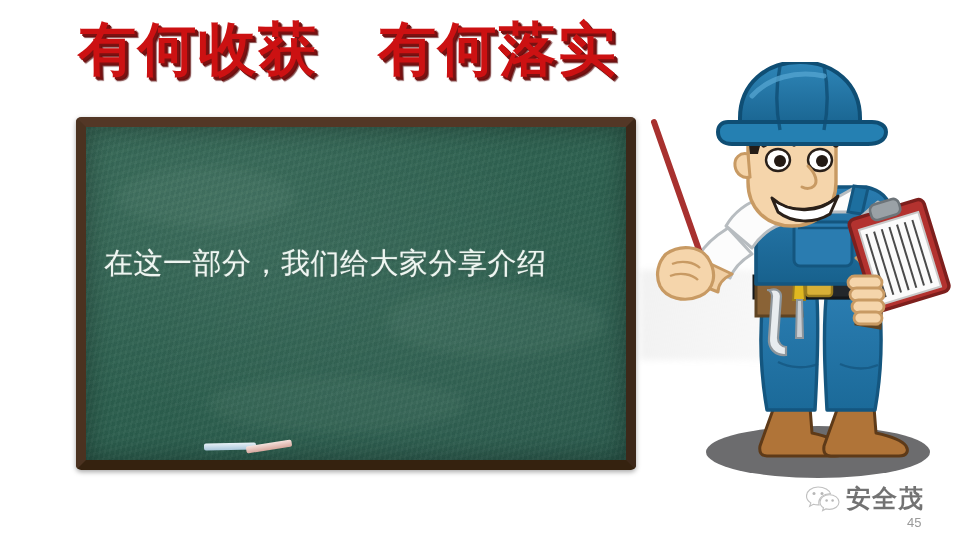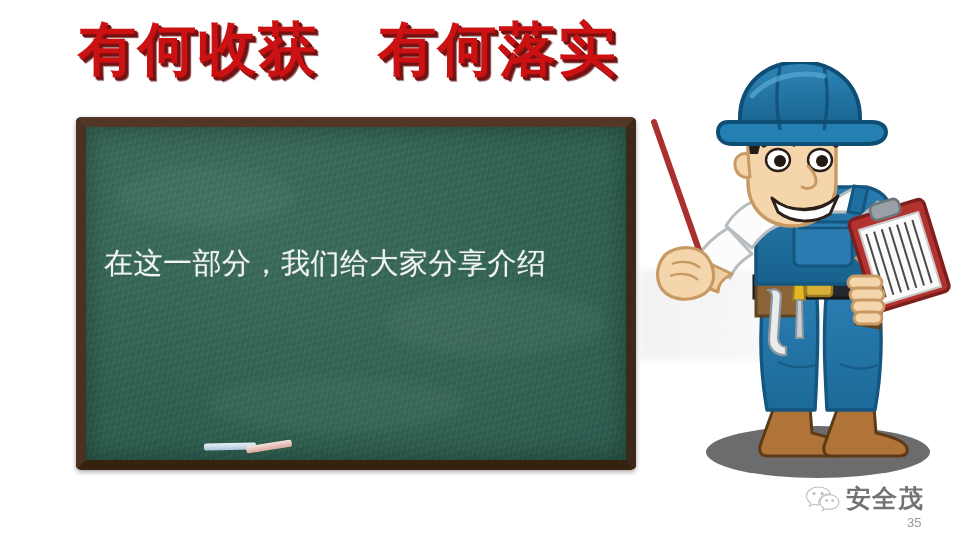--- a/index.html
+++ b/index.html
@@ -291,15 +291,15 @@
       <path d="M12 1 C5.4 1 .5 5.2 .5 10 c0 2.8 1.7 5.3 4.3 6.9 L3.6 20.3 l3.8 -2 c1.4 .4 2.9 .6 4.6 .6 .4 0 .8 0 1.2 -.05 -.3 -.8 -.45 -1.6 -.45 -2.45 0 -4.9 4.9 -8.5 10.6 -8.5 .4 0 .8 .02 1.2 .06 C23.6 4 18.3 1 12 1 z" fill="#ffffff" stroke="#8d8d8d" stroke-width="1.1"></path>
       <circle cx="8" cy="7.4" r="1.5" fill="#7e7e7e"></circle>
       <circle cx="16" cy="7.4" r="1.5" fill="#7e7e7e"></circle>
       <path d="M23.4 8.8 C18.1 8.8 14 12 14 16 c0 2.3 1.4 4.4 3.5 5.7 l-.9 2.9 3.2 -1.7 c1.1 .3 2.3 .45 3.6 .45 5.3 0 9.6 -3.3 9.6 -7.35 0 -4.05 -4.3 -7.2 -9.6 -7.2 z" fill="#ffffff" stroke="#8d8d8d" stroke-width="1.1"></path>
       <circle cx="20.6" cy="14.4" r="1.25" fill="#7e7e7e"></circle>
       <circle cx="26.6" cy="14.4" r="1.25" fill="#7e7e7e"></circle>
     </svg>
     <span class="wm-text">安全茂</span>
   </div>
 
-  <div id="page-number">35</div>
+  <div id="page-number">45</div>
 
 </div>
 
 </body></html>

